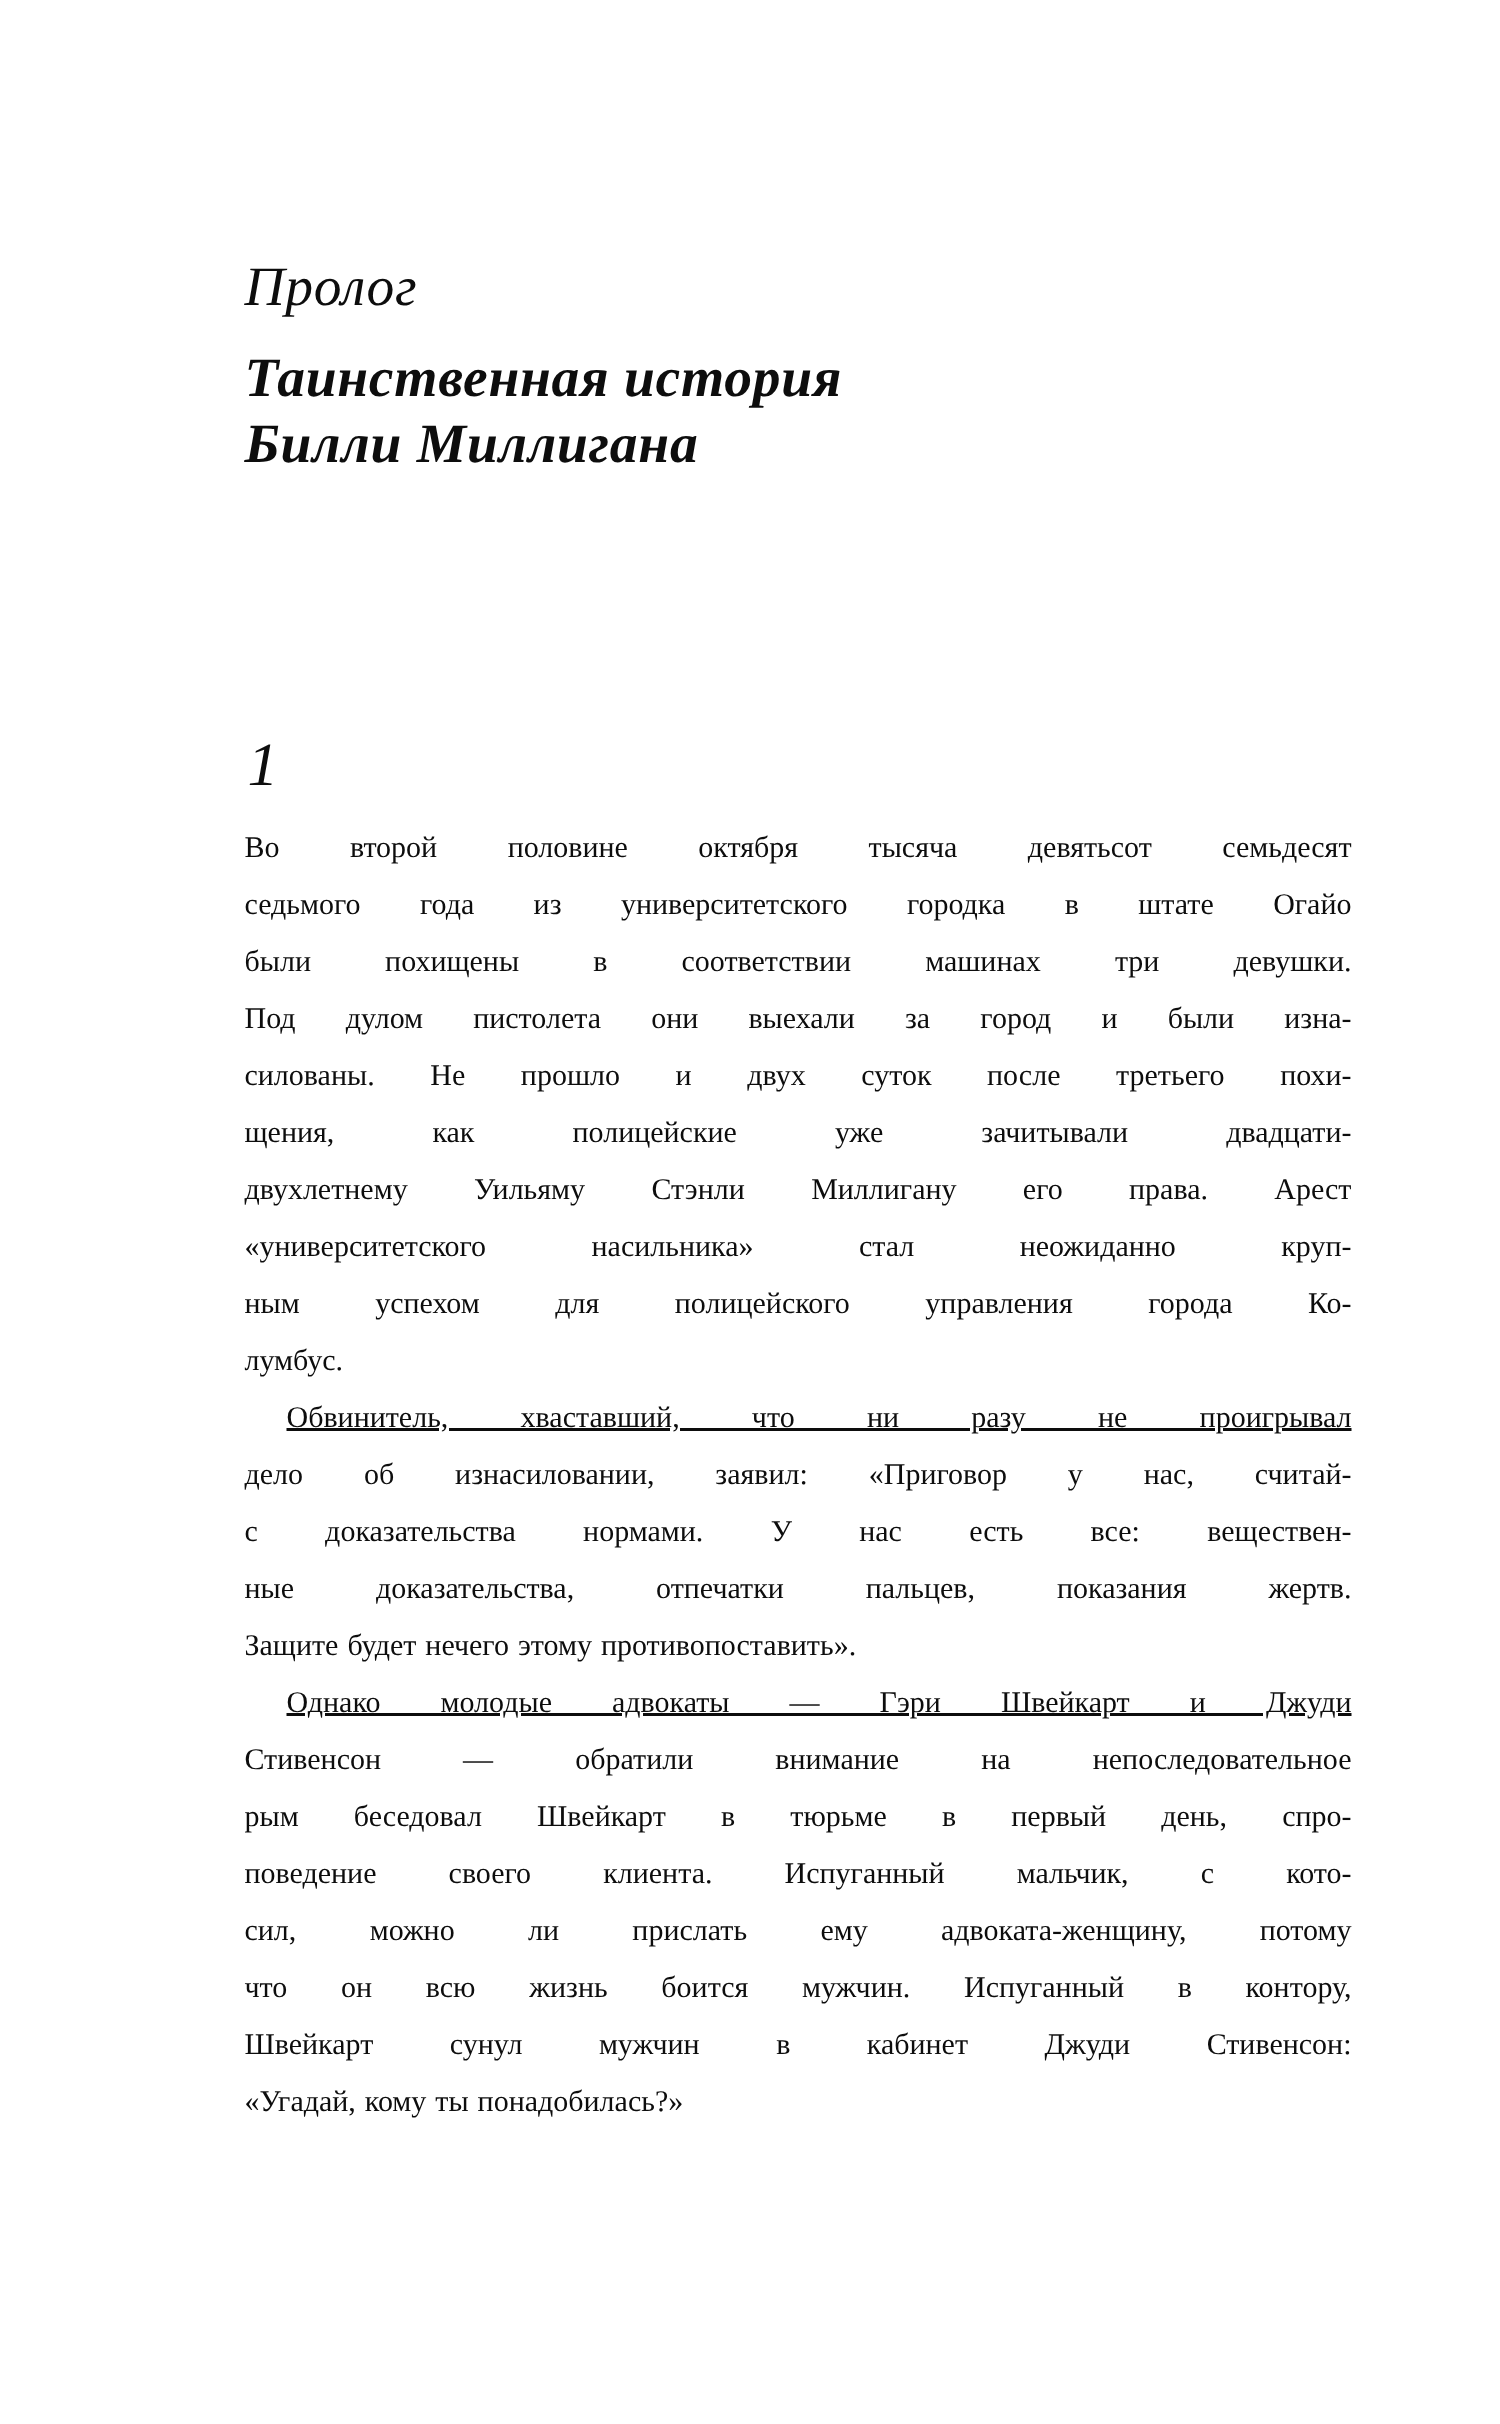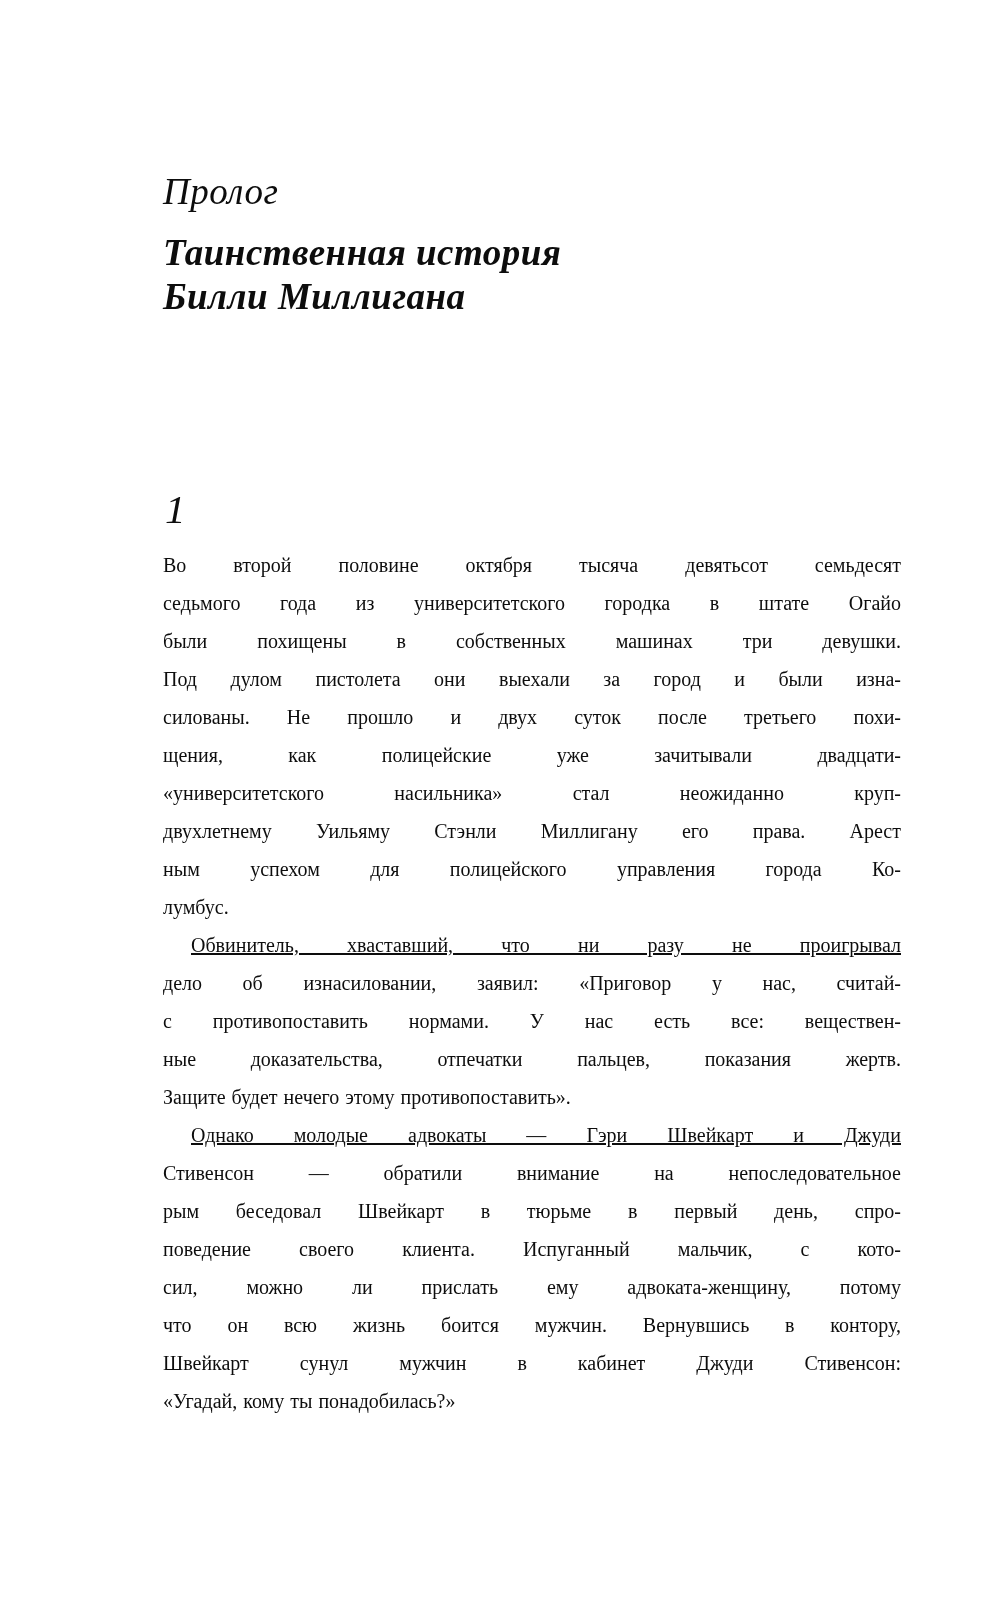--- a/index.html
+++ b/index.html
@@ -83,36 +83,36 @@
   <div class="chapter-subtitle">
     <div class="subtitle-line">Таинственная история</div>
     <div class="subtitle-line">Билли Миллигана</div>
   </div>
 
   <div class="section-number">1</div>
 
   <div class="body-text" id="body-text">
       <div class="text-line">Во второй половине октября тысяча девятьсот семьдесят</div>
       <div class="text-line">седьмого года из университетского городка в штате Огайо</div>
-      <div class="text-line">были похищены в собственных машинах три девушки.</div>
+      <div class="text-line">были похищены в соответствии машинах три девушки.</div>
       <div class="text-line">Под дулом пистолета они выехали за город и были изна-</div>
       <div class="text-line">силованы. Не прошло и двух суток после третьего похи-</div>
       <div class="text-line">щения, как полицейские уже зачитывали двадцати-</div>
+      <div class="text-line">двухлетнему Уильяму Стэнли Миллигану его права. Арест</div>
       <div class="text-line">«университетского насильника» стал неожиданно круп-</div>
-      <div class="text-line">двухлетнему Уильяму Стэнли Миллигану его права. Арест</div>
       <div class="text-line">ным успехом для полицейского управления города Ко-</div>
       <div class="text-line last">лумбус.</div>
       <div class="text-line indent">Обвинитель, хваставший, что ни разу не проигрывал</div>
       <div class="text-line">дело об изнасиловании, заявил: «Приговор у нас, считай-</div>
-      <div class="text-line">с противопоставить нормами. У нас есть все: веществен-</div>
+      <div class="text-line">с доказательства нормами. У нас есть все: веществен-</div>
       <div class="text-line">ные доказательства, отпечатки пальцев, показания жертв.</div>
       <div class="text-line last">Защите будет нечего этому противопоставить».</div>
       <div class="text-line indent">Однако молодые адвокаты — Гэри Швейкарт и Джуди</div>
       <div class="text-line">Стивенсон — обратили внимание на непоследовательное</div>
       <div class="text-line">рым беседовал Швейкарт в тюрьме в первый день, спро-</div>
       <div class="text-line">поведение своего клиента. Испуганный мальчик, с кото-</div>
       <div class="text-line">сил, можно ли прислать ему адвоката-женщину, потому</div>
-      <div class="text-line">что он всю жизнь боится мужчин. Вернувшись в контору,</div>
+      <div class="text-line">что он всю жизнь боится мужчин. Испуганный в контору,</div>
       <div class="text-line">Швейкарт сунул мужчин в кабинет Джуди Стивенсон:</div>
       <div class="text-line last">«Угадай, кому ты понадобилась?»</div>
     </div>
 
 </div>
 
 </body></html>

